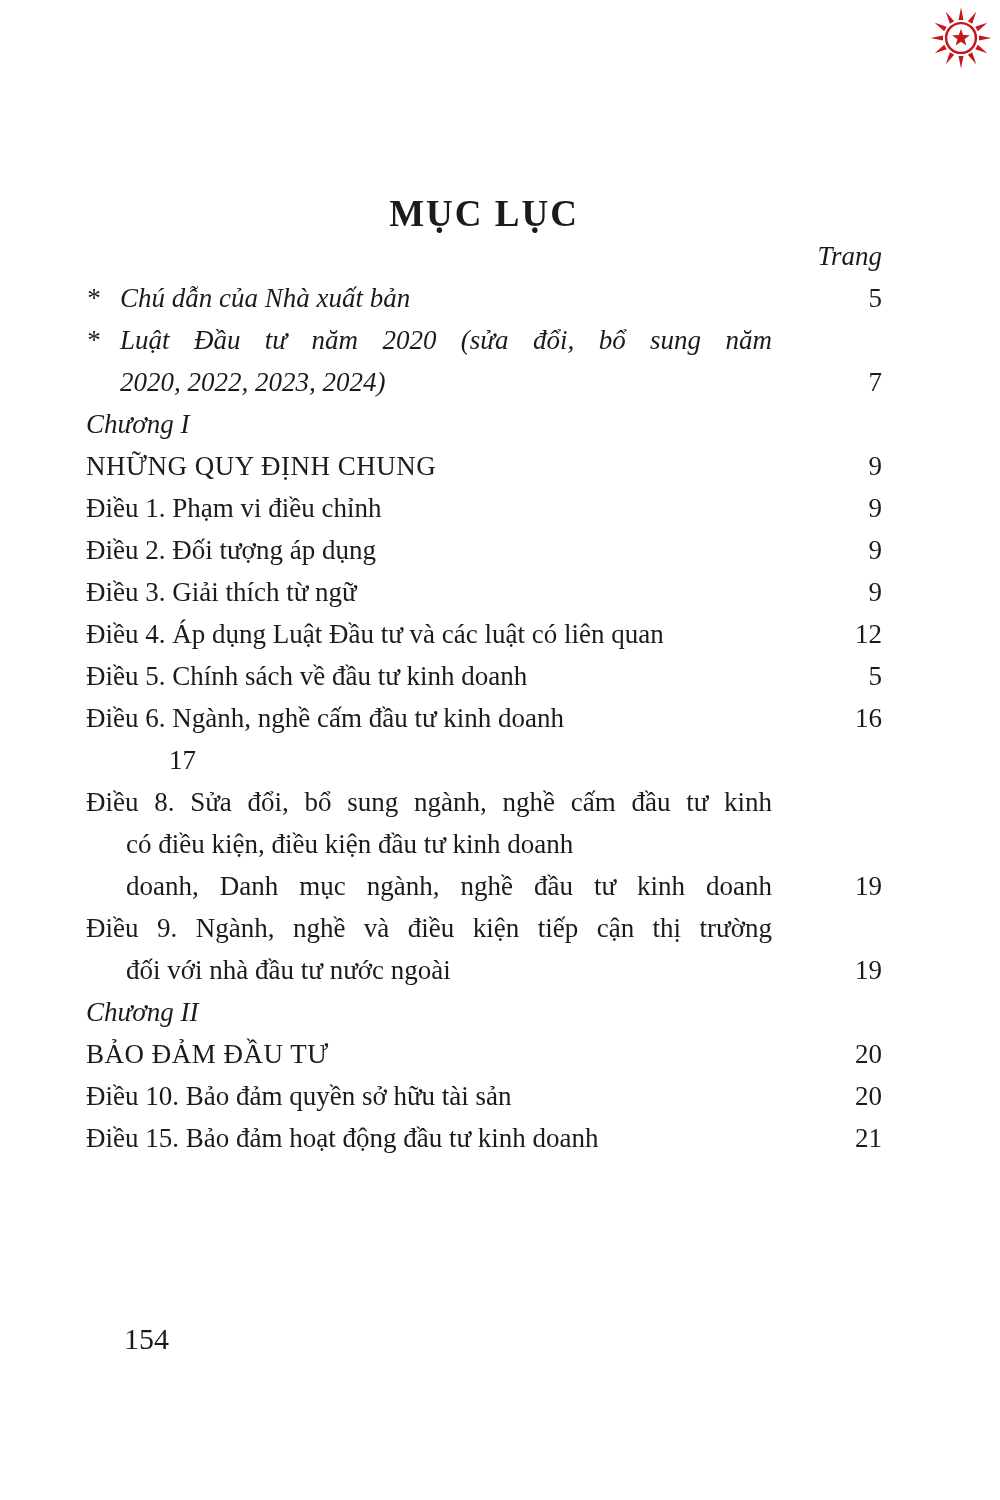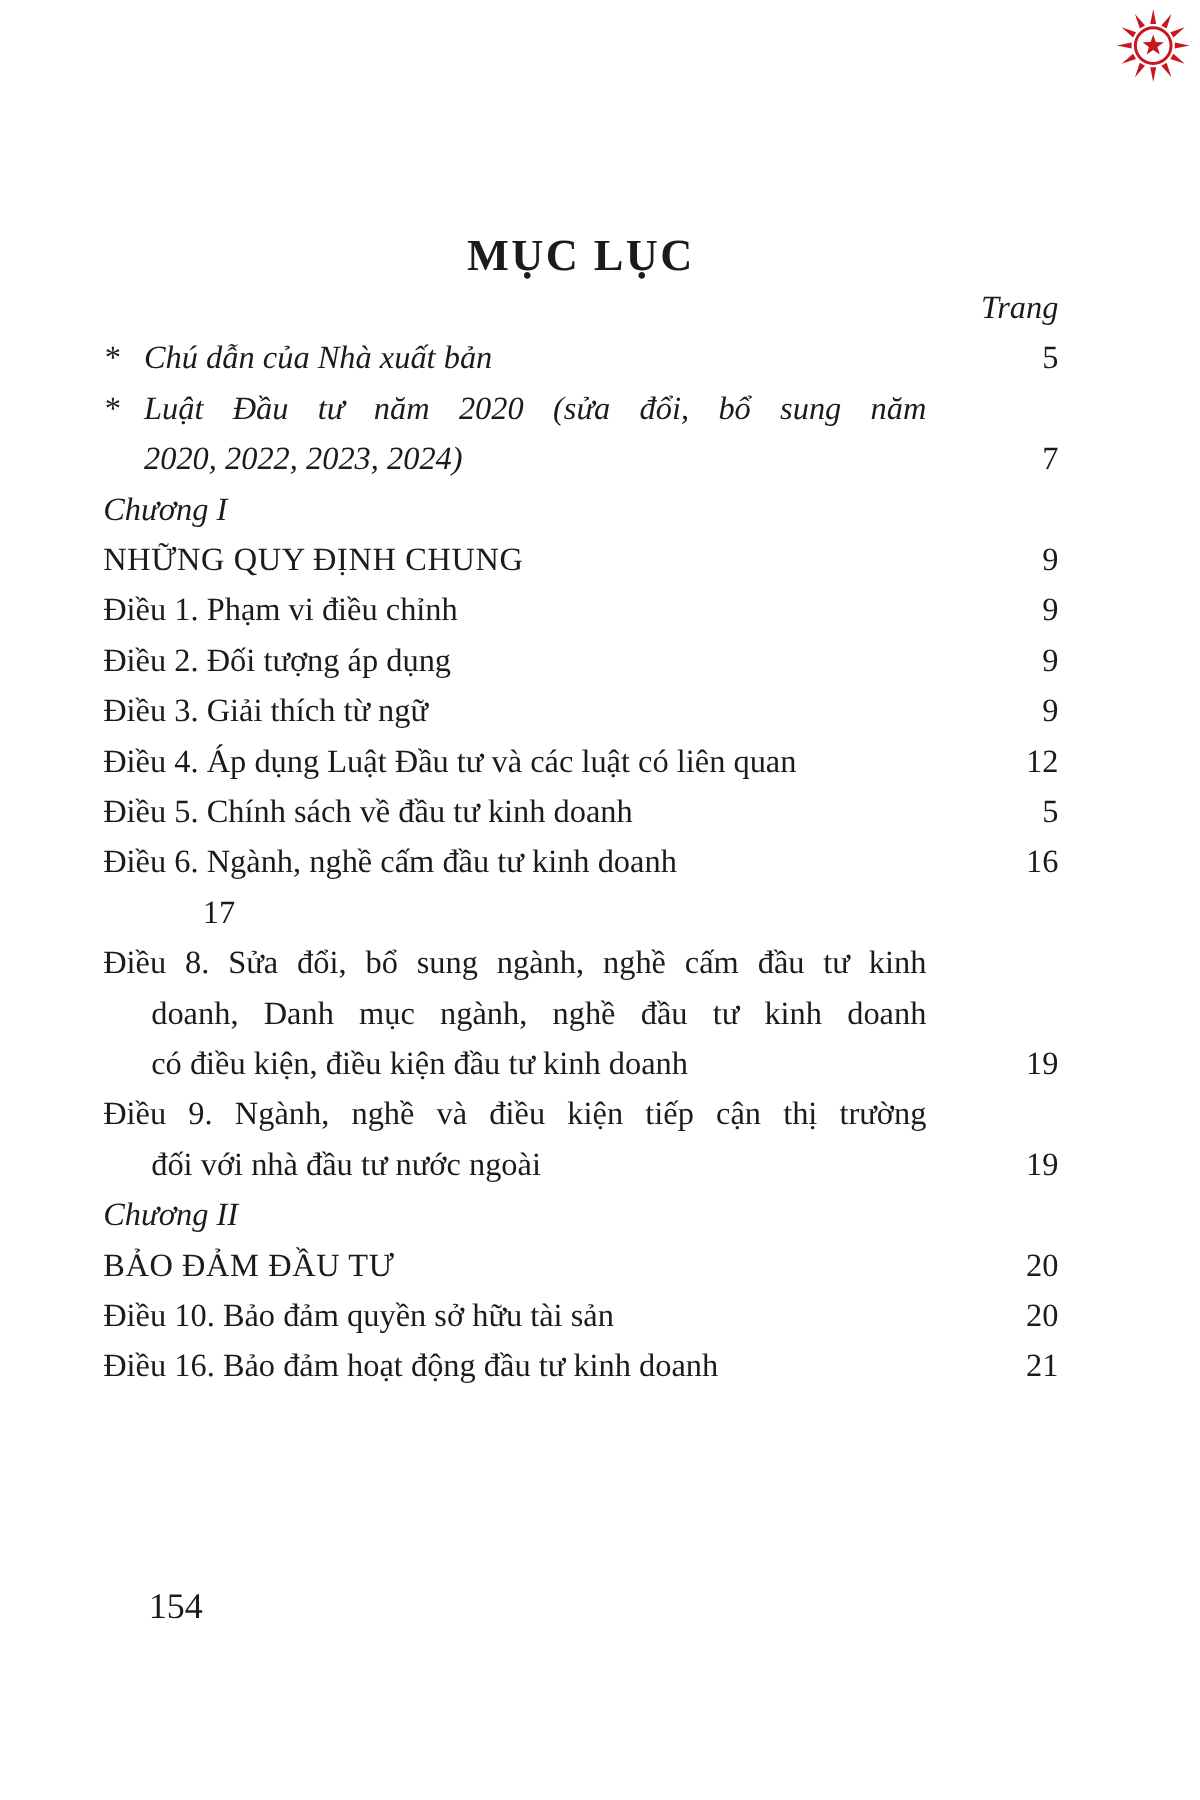--- a/index.html
+++ b/index.html
@@ -165,22 +165,22 @@
           <div class="line">Điều 6. Ngành, nghề cấm đầu tư kinh doanh</div>
         </div>
         <div class="pagecol">16</div>
       </div>
       <div class="row item">
         <div class="pagecol">17</div>
       </div>
       <div class="row item">
         <div class="text">
           <div class="line just">Điều 8. Sửa đổi, bổ sung ngành, nghề cấm đầu tư kinh</div>
+          <div class="line cont">có điều kiện, điều kiện đầu tư kinh doanh</div>
           <div class="line cont just">doanh, Danh mục ngành, nghề đầu tư kinh doanh</div>
-          <div class="line cont">có điều kiện, điều kiện đầu tư kinh doanh</div>
         </div>
         <div class="pagecol">19</div>
       </div>
       <div class="row item">
         <div class="text">
           <div class="line just">Điều 9. Ngành, nghề và điều kiện tiếp cận thị trường</div>
           <div class="line cont">đối với nhà đầu tư nước ngoài</div>
         </div>
         <div class="pagecol">19</div>
       </div>
@@ -193,21 +193,21 @@
         <div class="pagecol">20</div>
       </div>
       <div class="row item">
         <div class="text">
           <div class="line">Điều 10. Bảo đảm quyền sở hữu tài sản</div>
         </div>
         <div class="pagecol">20</div>
       </div>
       <div class="row item">
         <div class="text">
-          <div class="line">Điều 16. Bảo đảm hoạt động đầu tư kinh doanh</div>
+          <div class="line">Điều 15. Bảo đảm hoạt động đầu tư kinh doanh</div>
         </div>
         <div class="pagecol">21</div>
       </div>
     </div>
 
   <div class="footer">154</div>
 
 </div>
 
 </body></html>

